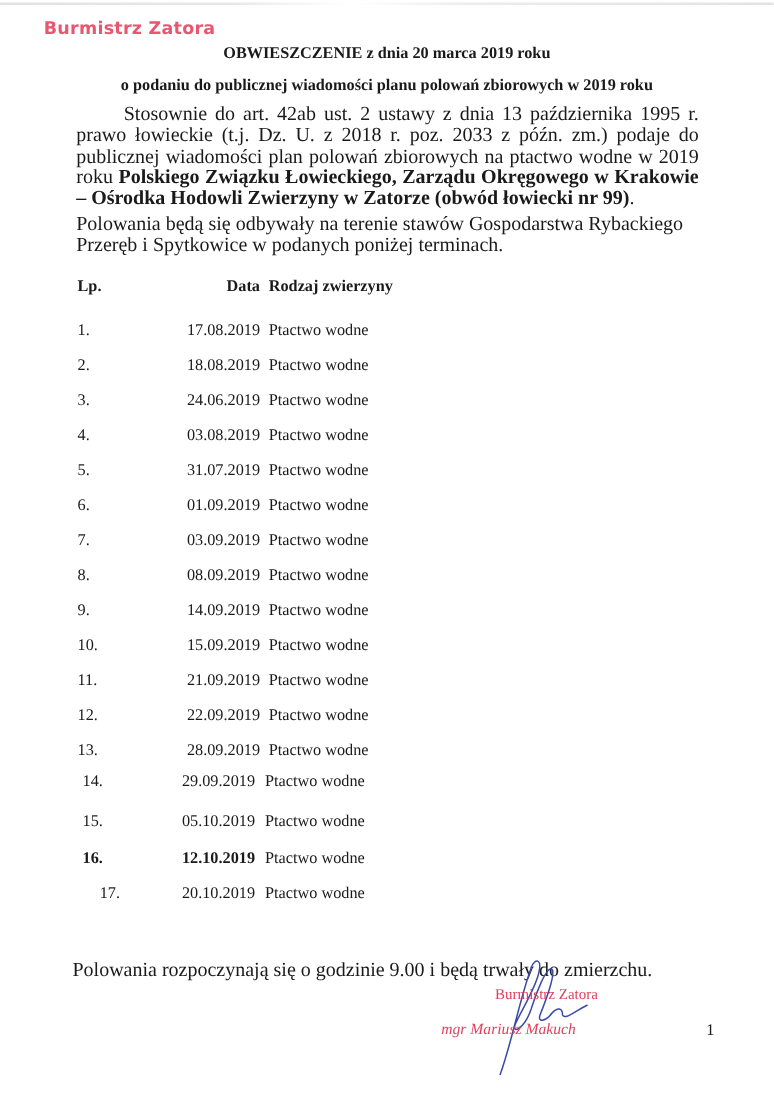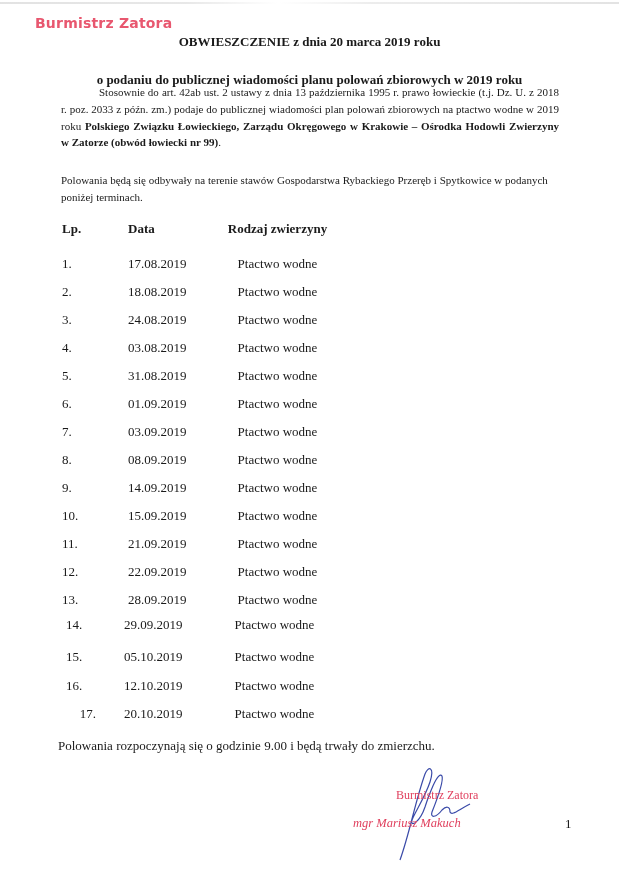--- a/index.html
+++ b/index.html
@@ -16,36 +16,36 @@
     .stamp-top {
       position: absolute; left: 35px; top: 15px;
       font-family: "DejaVu Sans", sans-serif; font-weight: bold;
       font-size: 14px; color: #e8576f; letter-spacing: 0.2px;
     }
     .title {
       position: absolute; left: 0; width: 619px; text-align: center;
       font-weight: bold; font-size: 13px;
     }
     .title.t1 { top: 34px; }
-    .title.t2 { top: 72px; }
+    .title.t2 { top: 60px; }
     .para {
       position: absolute; left: 61px; width: 498px;
-      font-size: 11px; line-height: 16.8px; text-align: justify;
+      font-size: 16px; line-height: 16.8px; text-align: justify;
     }
     .para.p1 { top: 84px; text-indent: 38px; }
     .para.p2 { top: 172px; text-align: left; }
     .para b { font-weight: bold; }
     .table-wrap { position: absolute; left: 0; top: 221px; width: 619px; }
     .row { position: absolute; left: 0; height: 18px; width: 619px; font-size: 13px; }
     .row .lp { position: absolute; left: 62px; width: 30px; text-align: left; }
-    .row .dt { position: absolute; left: 128px; width: 80px; text-align: left; }
-    .row .rz { position: absolute; left: 215px; width: 125px; text-align: center; }
+    .row .dt { position: absolute; left: 128px; width: 80px; text-align: right; }
+    .row .rz { position: absolute; left: 215px; width: 125px; }
     .row.header { font-weight: bold; }
     .footer-para {
-      position: absolute; left: 58px; top: 738px; font-size: 13px;
+      position: absolute; left: 58px; top: 768px; font-size: 16px;
     }
     .stamp-bottom {
       position: absolute; left: 396px; top: 788px;
       font-family: "Liberation Serif", serif; font-size: 12px; color: #e0405e;
     }
     .signer {
       position: absolute; left: 353px; top: 816px;
       font-family: "Liberation Serif", serif; font-style: italic; font-size: 12.5px; color: #e0405e;
     }
     .page-number {
@@ -81,31 +81,31 @@
         <span class="dt">17.08.2019</span>
         <span class="rz">Ptactwo wodne</span>
       </div>
       <div class="row" style="top: 63px;">
         <span class="lp">2.</span>
         <span class="dt">18.08.2019</span>
         <span class="rz">Ptactwo wodne</span>
       </div>
       <div class="row" style="top: 91px;">
         <span class="lp">3.</span>
-        <span class="dt">24.08.2019</span>
+        <span class="dt">24.06.2019</span>
         <span class="rz">Ptactwo wodne</span>
       </div>
       <div class="row" style="top: 119px;">
         <span class="lp">4.</span>
         <span class="dt">03.08.2019</span>
         <span class="rz">Ptactwo wodne</span>
       </div>
       <div class="row" style="top: 147px;">
         <span class="lp">5.</span>
-        <span class="dt">31.08.2019</span>
+        <span class="dt">31.07.2019</span>
         <span class="rz">Ptactwo wodne</span>
       </div>
       <div class="row" style="top: 175px;">
         <span class="lp">6.</span>
         <span class="dt">01.09.2019</span>
         <span class="rz">Ptactwo wodne</span>
       </div>
       <div class="row" style="top: 203px;">
         <span class="lp">7.</span>
         <span class="dt">03.09.2019</span>
@@ -145,22 +145,22 @@
         <span class="lp" style="left: 66px;">14.</span>
         <span class="dt" style="left: 124px;">29.09.2019</span>
         <span class="rz" style="left: 212px;">Ptactwo wodne</span>
       </div>
       <div class="row" style="top: 428px;">
         <span class="lp" style="left: 66px;">15.</span>
         <span class="dt" style="left: 124px;">05.10.2019</span>
         <span class="rz" style="left: 212px;">Ptactwo wodne</span>
       </div>
       <div class="row" style="top: 457px;">
-        <span class="lp" style="left: 66px;">16.</span>
-        <span class="dt" style="left: 124px;">12.10.2019</span>
+        <span class="lp" style="left: 66px; font-weight: bold;">16.</span>
+        <span class="dt" style="left: 124px; font-weight: bold;">12.10.2019</span>
         <span class="rz" style="left: 212px;">Ptactwo wodne</span>
       </div>
       <div class="row" style="top: 485px;">
         <span class="lp" style="left: 66px; text-align: right;">17.</span>
         <span class="dt" style="left: 124px;">20.10.2019</span>
         <span class="rz" style="left: 212px;">Ptactwo wodne</span>
       </div>
     </div>
 </div>
 

